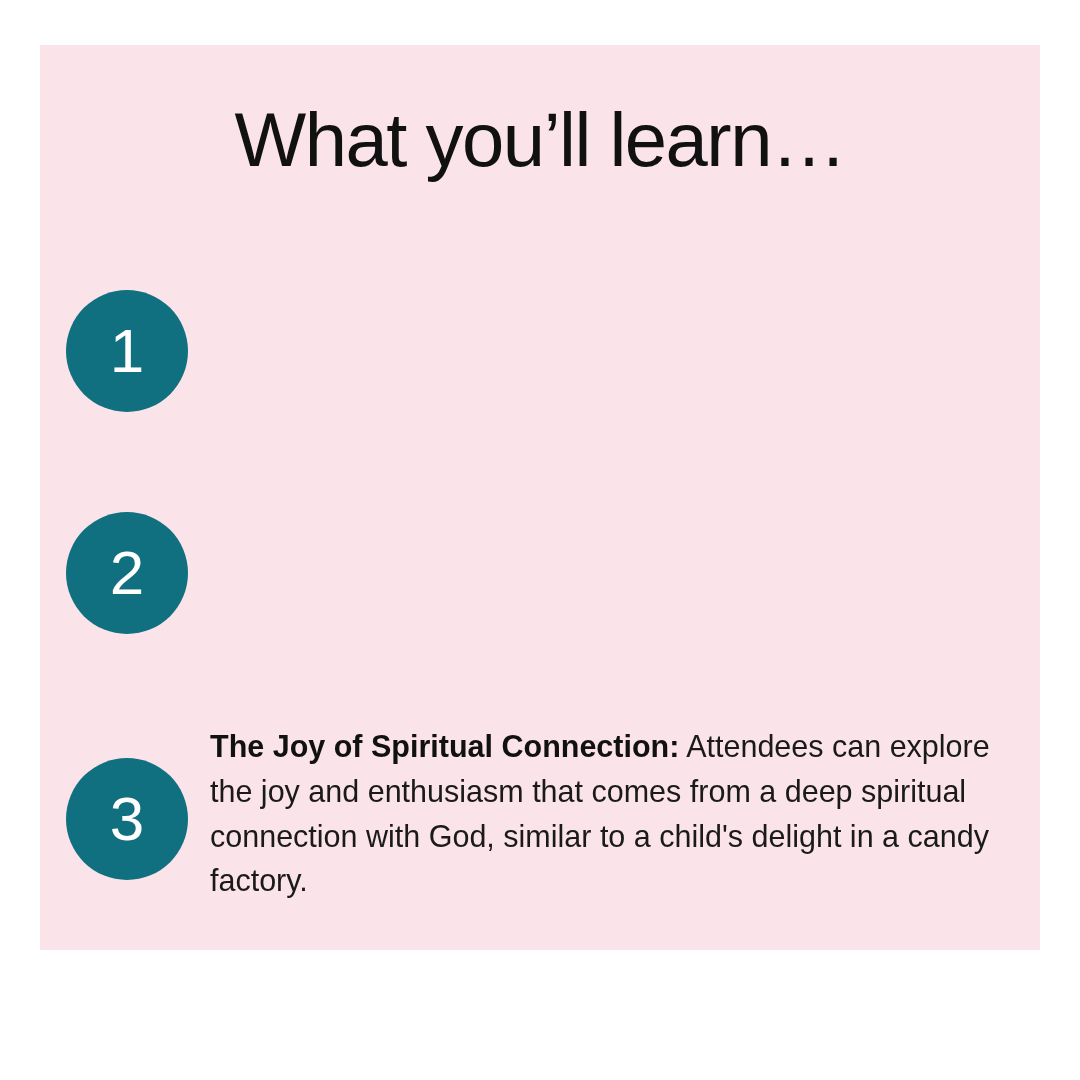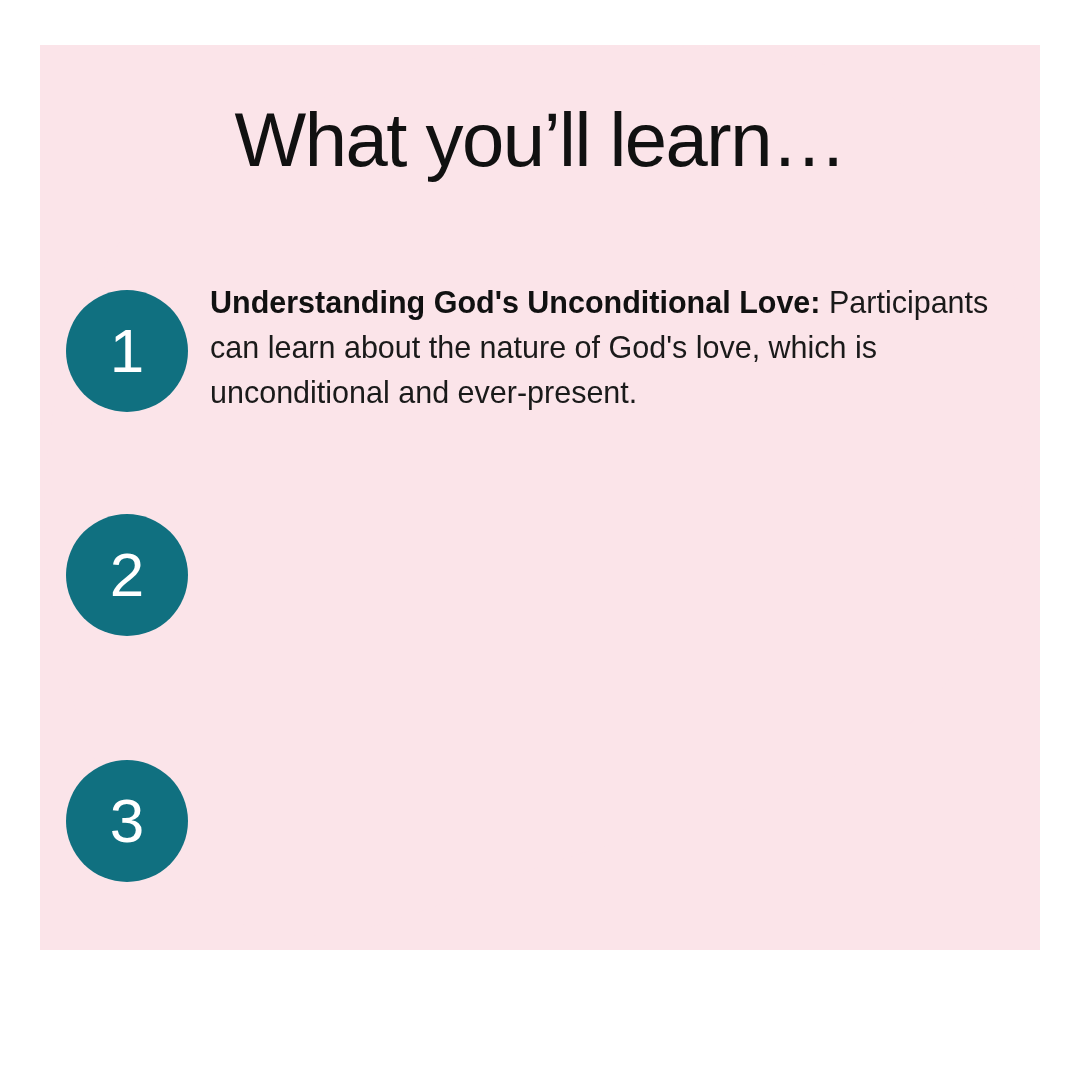--- a/index.html
+++ b/index.html
@@ -113,28 +113,28 @@
   </svg>
 
   <div class="content">
 
     <div class="title">What you’ll learn…</div>
 
     <div class="items">
 
       <div class="item item-1">
         <div class="badge badge-1">1</div>
-        <div class="text">
-          <span class="lead">Understanding God's Unconditional Love:</span><span class="body"> Participants can learn about the nature of God's love, which is unconditional and ever-present.</span>
-        </div>
       </div>
 
       <div class="item item-2">
         <div class="badge badge-2">2</div>
       </div>
 
       <div class="item item-3">
         <div class="badge badge-3">3</div>
+        <div class="text">
+          <span class="lead">The Joy of Spiritual Connection:</span><span class="body"> Attendees can explore the joy and enthusiasm that comes from a deep spiritual connection with God, similar to a child's delight in a candy factory.</span>
+        </div>
       </div>
 
     </div>
   </div>
 </div>
 
 </body></html>

